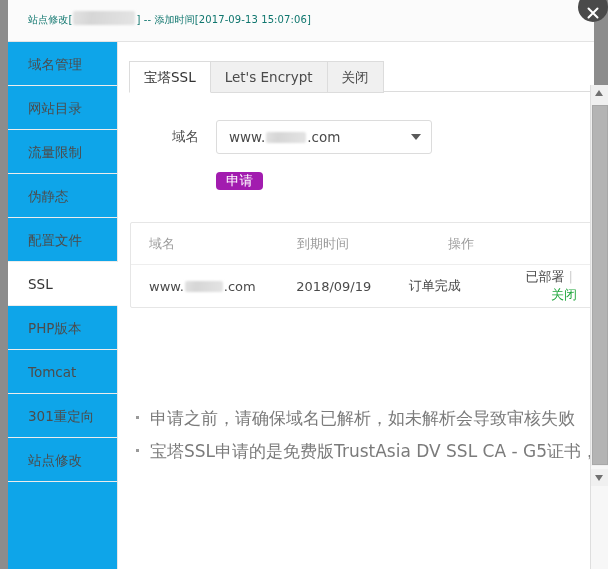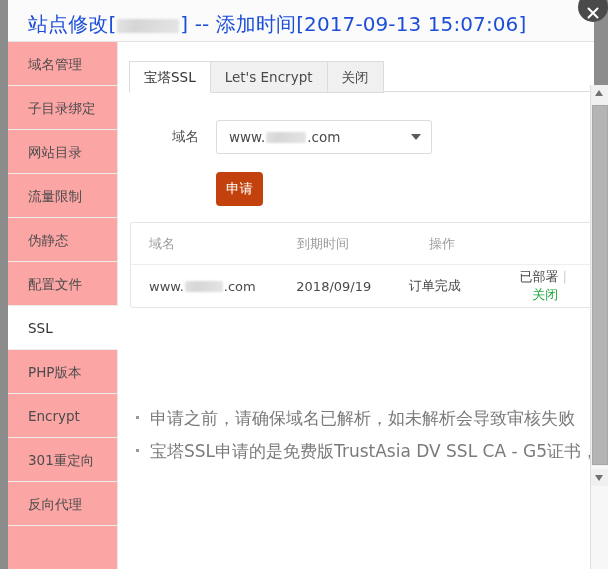--- a/index.html
+++ b/index.html
@@ -25,22 +25,22 @@
   #titlebar {
     position: absolute;
     left: 0; top: 0;
     width: 586px; height: 42px;
     background: #fbfbfb;
     border-bottom: 1px solid #e3e3e3;
   }
   #title-text {
     position: absolute;
     left: 20px; top: 11px;
-    font-size: 20px;
-    color: #1d4ed8;
+    font-size: 10px;
+    color: #0f766e;
     white-space: nowrap;
     letter-spacing: 0.1px;
   }
   .redact {
     display: inline-block;
     vertical-align: -2px;
     width: 62px; height: 14px;
     margin: 0 1px;
     border-radius: 2px;
     background: linear-gradient(100deg,#e2e2e2 0%,#d6d6d6 30%,#dcdcdc 60%,#e4e4e4 100%);
@@ -59,21 +59,21 @@
     cursor: pointer;
     z-index: 40;
   }
   #close-btn svg { position: absolute; left: 7px; top: 13px; }
 
   
   #sidebar {
     position: absolute;
     left: 0; top: 42px;
     width: 110px; height: 527px;
-    background: #fca5a5;
+    background: #0ea5e9;
     border-right: 1px solid #e7e7e7;
   }
   .side-item {
     position: relative;
     height: 44px;
     line-height: 44px;
     padding-left: 20px;
     font-size: 13.5px;
     color: #4c4c4c;
     cursor: pointer;
@@ -165,22 +165,22 @@
     width: 0; height: 0;
     border-left: 5px solid transparent;
     border-right: 5px solid transparent;
     border-top: 6px solid #5a5a5a;
   }
 
   
   #apply-btn {
     position: absolute;
     left: 97px; top: 130px;
-    width: 47px; height: 34px;
-    background: #c2410c;
+    width: 47px; height: 18px;
+    background: #a21caf;
     border: none;
     border-radius: 4px;
     color: #ffffff;
     font-size: 13.5px;
     font-family: inherit;
     cursor: pointer;
     padding: 0;
   }
 
   
@@ -190,21 +190,21 @@
     width: 464px;
     border: 1px solid #e6e6e6;
     border-radius: 2px;
     background: #fff;
   }
   .trow { display: flex; height: 42px; align-items: center; }
   .trow.head { border-bottom: 1px solid #eeeeee; }
   .c1 { width: 166px; padding-left: 18px; }
   .c2 { width: 113px; }
   .c3 { width: 105px; }
-  .c4 { width: 80px; text-align: center; padding-right: 16px; }
+  .c4 { width: 80px; text-align: right; padding-right: 16px; }
   .trow.head .c1, .trow.head .c2, .trow.head .c3, .trow.head .c4 {
     font-size: 13px; color: #9b9b9b;
   }
   .trow.body .c1, .trow.body .c2, .trow.body .c3, .trow.body .c4 {
     font-size: 13px; color: #4a4a4a;
   }
   .act-deployed { color: #4a4a4a; }
   .act-sep { color: #cfcfcf; margin: 0 4px; }
   .act-close { color: #21a73e; cursor: pointer; }
 
@@ -274,30 +274,29 @@
 <body>
 
 <div id="window">
 
   <div id="titlebar">
     <div id="title-text"><span>站点修改[</span><span class="redact"></span><span>] -- 添加时间[</span><span>2017-09-13 15:07:06</span><span>]</span></div>
   </div>
 
   <div id="sidebar">
     <div class="side-item"><span>域名管理</span></div>
-    <div class="side-item"><span>子目录绑定</span></div>
     <div class="side-item"><span>网站目录</span></div>
     <div class="side-item"><span>流量限制</span></div>
     <div class="side-item"><span>伪静态</span></div>
     <div class="side-item"><span>配置文件</span></div>
     <div class="side-item active"><span>SSL</span></div>
     <div class="side-item"><span>PHP版本</span></div>
-    <div class="side-item"><span>Encrypt</span></div>
+    <div class="side-item"><span>Tomcat</span></div>
     <div class="side-item"><span>301重定向</span></div>
-    <div class="side-item"><span>反向代理</span></div>
+    <div class="side-item"><span>站点修改</span></div>
 
   </div>
 
   <div id="content">
 
     <div id="tab-underline"></div>
     <div id="tabs">
       <div class="tab active"><span>宝塔SSL</span></div>
       <div class="tab"><span>Let's Encrypt</span></div>
       <div class="tab"><span>关闭</span></div>

